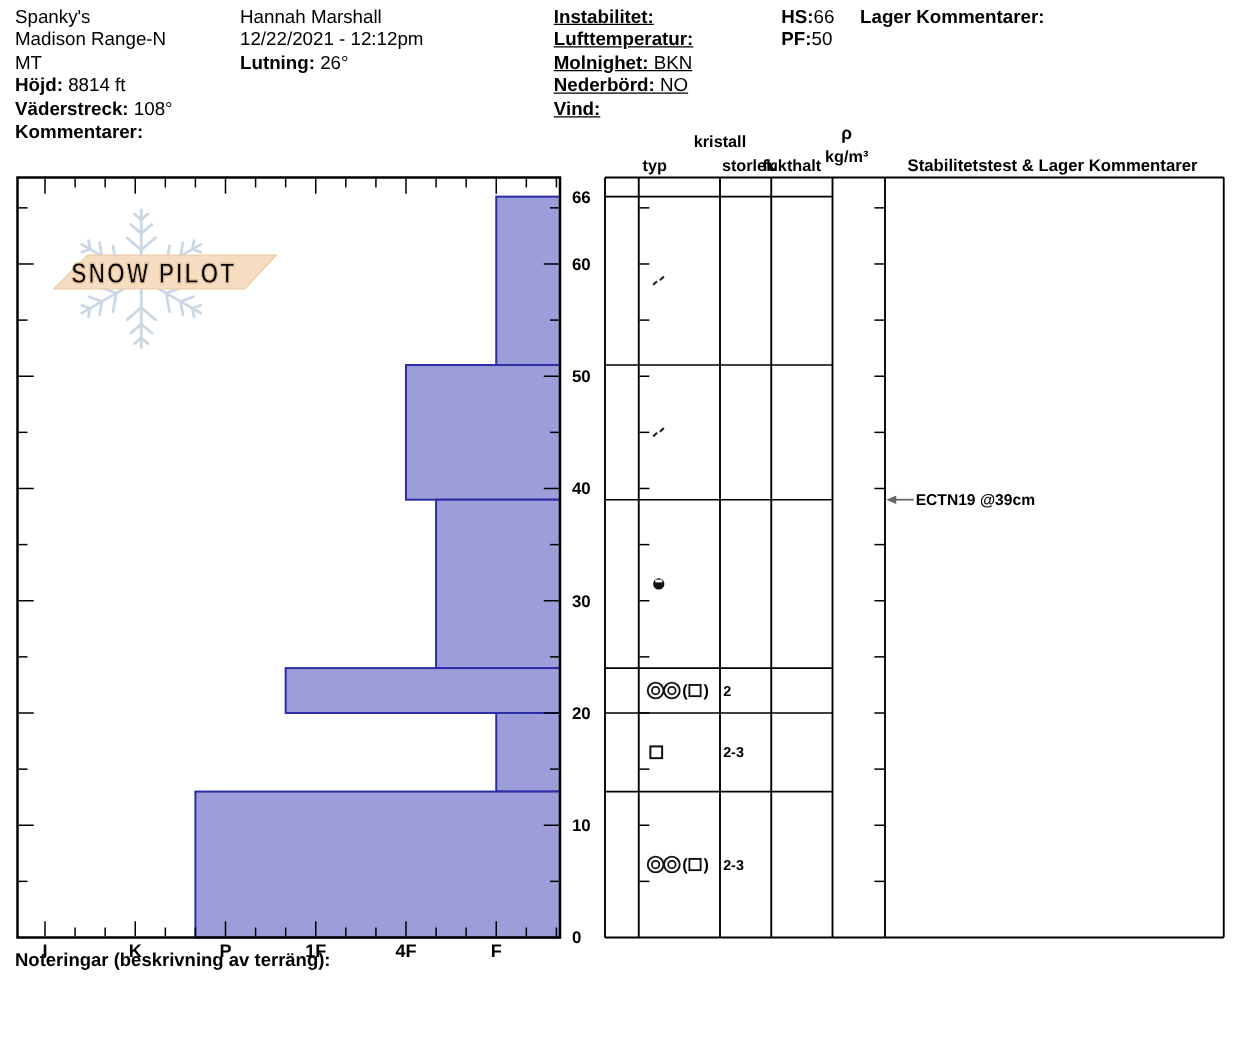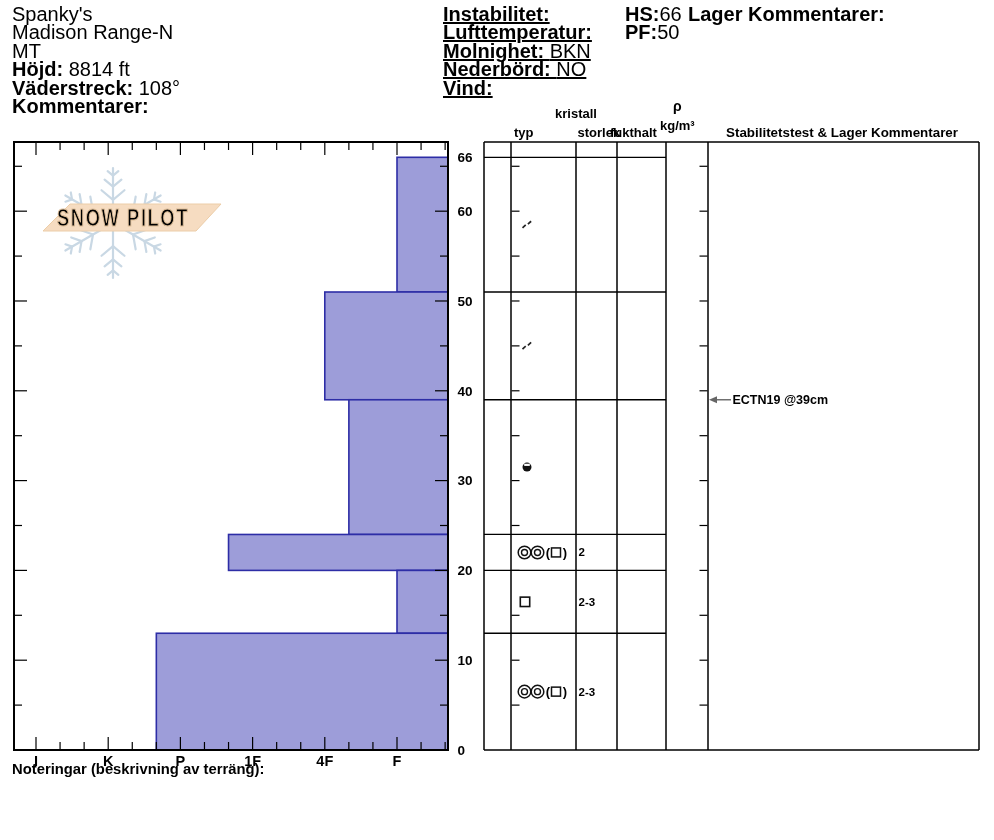--- a/index.html
+++ b/index.html
@@ -1,19 +1,19 @@
 <!DOCTYPE html>
 <html><head>
 <meta charset="utf-8">
 <style>
   html,body{margin:0;padding:0;background:#fff;}
   body{font-family:"Liberation Sans", sans-serif;}
   #screen{position:relative;width:994px;height:840px;background:#ffffff;overflow:hidden;color:#000;}
   #profile-svg{position:absolute;left:0;top:0;}
-  .hcol{position:absolute;top:5px;font-size:20px;line-height:18.4px;}
+  .hcol{position:absolute;top:5px;font-size:15px;line-height:18.4px;}
   .hline{white-space:pre;}
   .hlbl{font-weight:bold;}
   #notes-label{position:absolute;left:12px;top:761px;font-size:14.8px;font-weight:bold;white-space:pre;}
   svg text{font-family:"Liberation Sans", sans-serif;fill:#000;}
 </style>
 </head>
 <body>
 
 <div id="screen">
 
@@ -239,20 +239,23 @@
   <div class="hcol" style="left:12px;">
     <div class="hline"><span class="hlbl"></span><span>Spanky's</span></div>
     <div class="hline"><span class="hlbl"></span><span>Madison Range-N</span></div>
     <div class="hline"><span class="hlbl"></span><span>MT</span></div>
     <div class="hline"><span class="hlbl">Höjd: </span><span>8814 ft</span></div>
     <div class="hline"><span class="hlbl">Väderstreck: </span><span>108°</span></div>
     <div class="hline"><span class="hlbl">Kommentarer:</span><span></span></div>
   </div>
 
   <div class="hcol" style="left:192px;">
+    <div class="hline"><span class="hlbl"></span><span>Hannah Marshall</span></div>
+    <div class="hline"><span class="hlbl"></span><span>12/22/2021 - 12:12pm</span></div>
+    <div class="hline"><span class="hlbl">Lutning: </span><span>26°</span></div>
   </div>
 
   <div class="hcol" style="left:443px;text-decoration:underline;">
     <div class="hline"><span class="hlbl">Instabilitet:</span><span></span></div>
     <div class="hline"><span class="hlbl">Lufttemperatur:</span><span></span></div>
     <div class="hline"><span class="hlbl">Molnighet: </span><span>BKN</span></div>
     <div class="hline"><span class="hlbl">Nederbörd: </span><span>NO</span></div>
     <div class="hline"><span class="hlbl">Vind:</span><span></span></div>
   </div>
 

